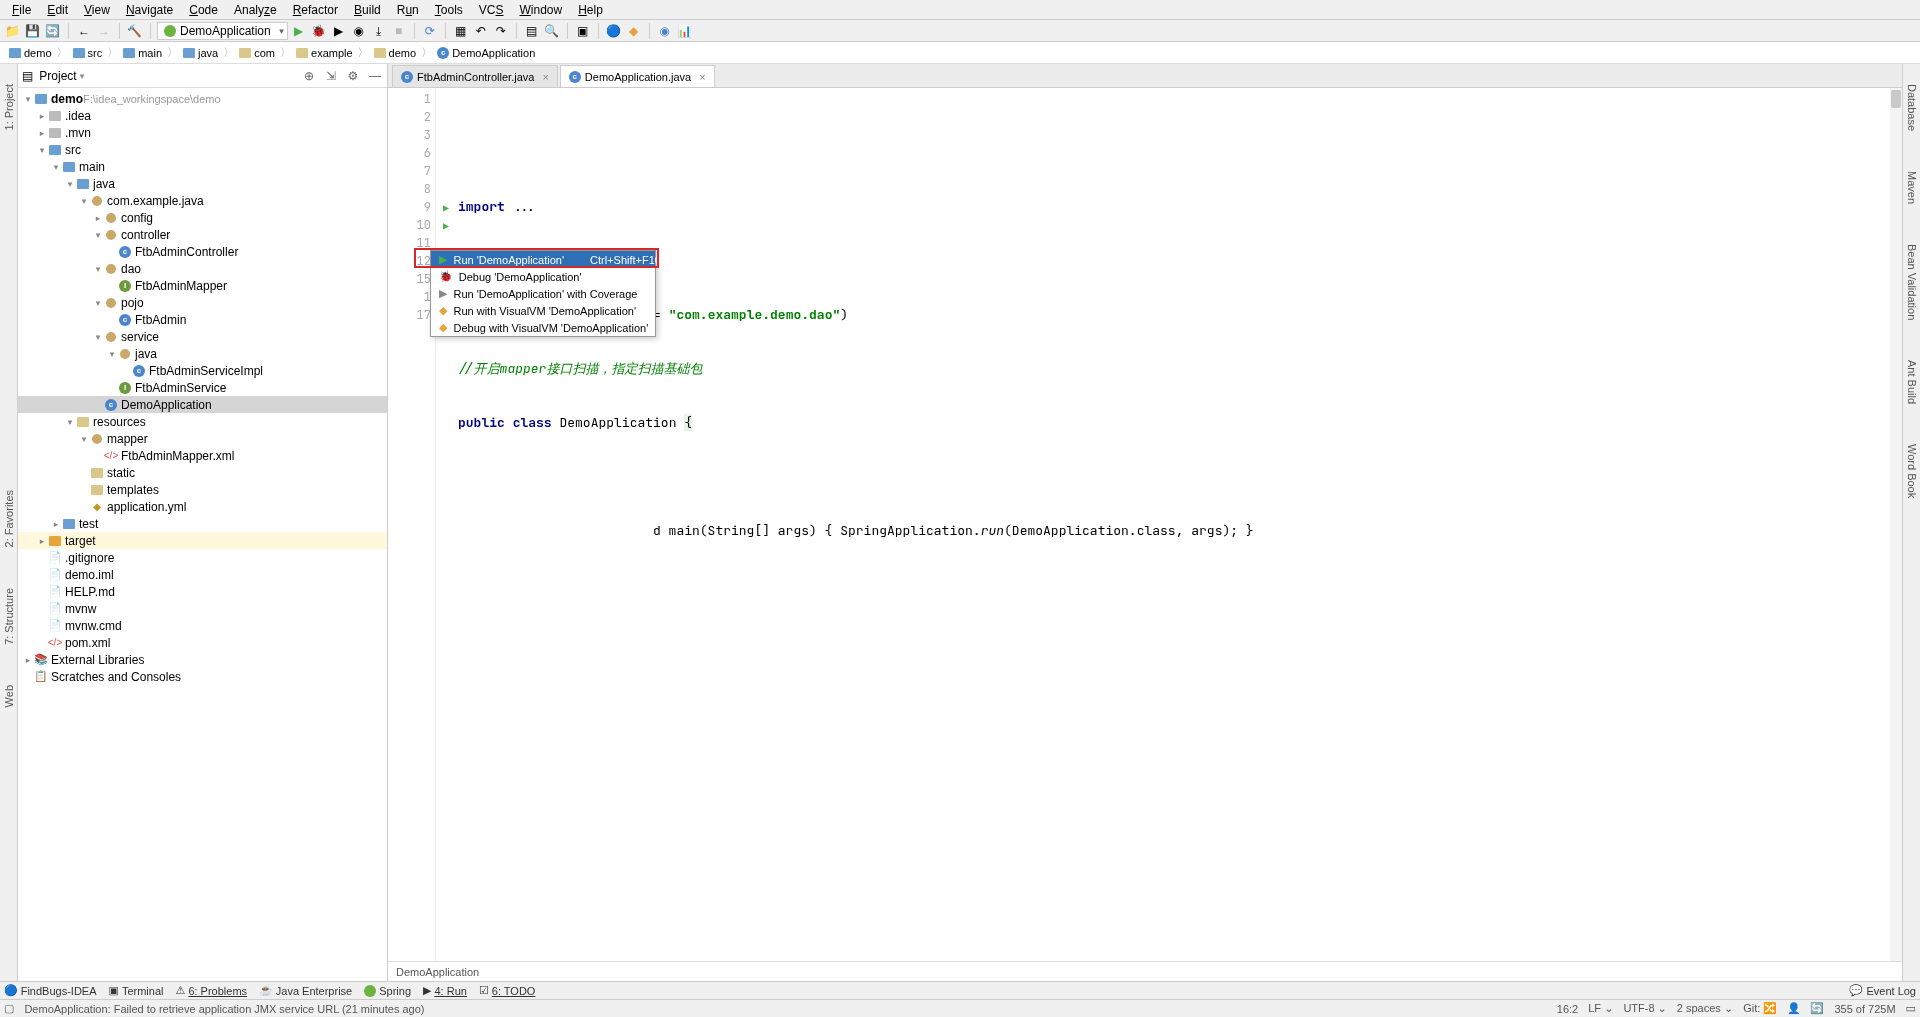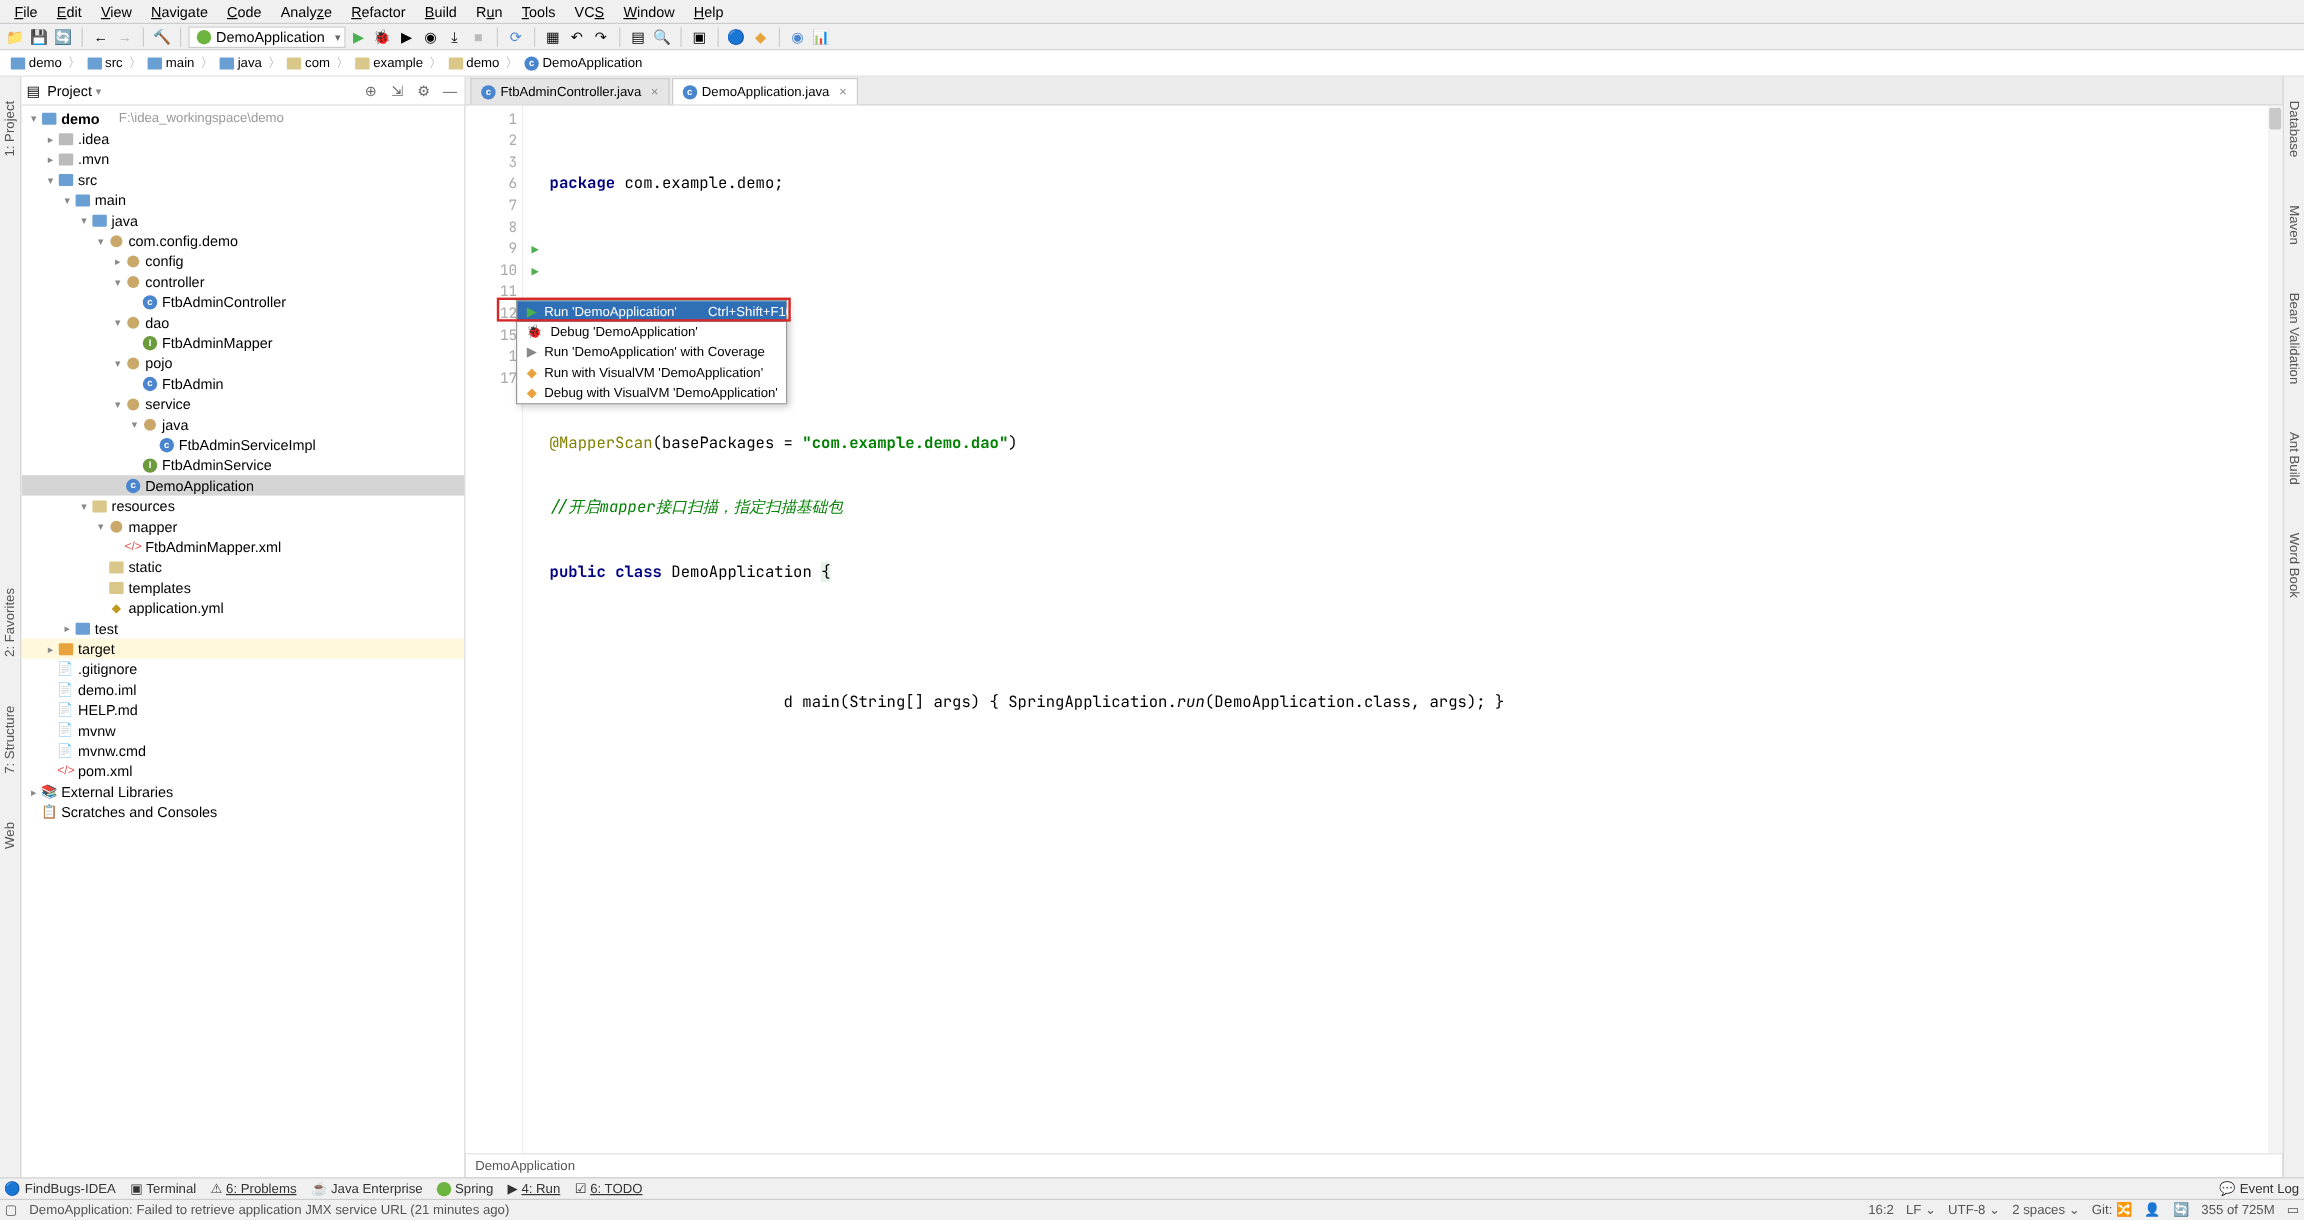--- a/index.html
+++ b/index.html
@@ -39,21 +39,21 @@
 .project-header .spacer { flex: 1; }
 .project-header .hbtn { width: 16px; height: 16px; display: flex; align-items: center; justify-content: center; font-size: 12px; cursor: pointer; color: #666; }
 .project-tree { flex: 1; overflow: auto; padding: 2px 0; }
 .tree-row { display: flex; align-items: center; height: 17px; padding-right: 4px; white-space: nowrap; }
 .tree-row.selected { background: #d5d5d5; }
 .tree-row.target { background: #fff8dc; }
 .tree-indent { display: inline-block; }
 .tree-arrow { width: 12px; display: inline-flex; justify-content: center; color: #888; font-size: 9px; cursor: pointer; }
 .tree-icon { width: 14px; display: inline-flex; justify-content: center; margin-right: 3px; font-size: 11px; }
 .tree-label { font-size: 12px; }
-.tree-hint { color: #999; margin-left: 16px; font-size: 11px; }
+.tree-hint { color: #999; margin-left: 0; font-size: 11px; }
 .pkg-icon { width: 10px; height: 10px; background: #c9a86a; border-radius: 50%; display: inline-block; }
 .cls-icon { width: 12px; height: 12px; background: #4a86cf; border-radius: 50%; display: inline-flex; align-items: center; justify-content: center; color: #fff; font-size: 8px; font-weight: bold; }
 .int-icon { width: 12px; height: 12px; background: #6c9b3e; border-radius: 50%; display: inline-flex; align-items: center; justify-content: center; color: #fff; font-size: 8px; font-weight: bold; }
 .fld-icon { width: 12px; height: 10px; background: #d9c88a; border-radius: 1px; display: inline-block; }
 .fld-icon.blue { background: #6a9fd4; }
 .fld-icon.orange { background: #e8a33d; }
 .fld-icon.gray { background: #bbb; }
 .xml-icon { color: #d9534f; font-size: 10px; }
 .yml-icon { color: #c09820; font-size: 10px; }
 
@@ -277,21 +277,21 @@
               <span class="fld-icon blue"></span>
             </span>
             <span class="tree-label">java</span>
           </div>
           <div class="tree-row">
             <span class="tree-indent" style="width:60px"></span>
             <span class="tree-arrow">▾</span>
             <span class="tree-icon">
               <span class="pkg-icon"></span>
             </span>
-            <span class="tree-label">com.config.demo</span>
+            <span class="tree-label">com.example.java</span>
           </div>
           <div class="tree-row">
             <span class="tree-indent" style="width:74px"></span>
             <span class="tree-arrow">▸</span>
             <span class="tree-icon">
               <span class="pkg-icon"></span>
             </span>
             <span class="tree-label">config</span>
           </div>
           <div class="tree-row">
@@ -534,21 +534,20 @@
           <div class="gline">9<span class="run-gutter">▶</span></div>
           <div class="gline">10<span class="run-gutter">▶</span></div>
           <div class="gline">11</div>
           <div class="gline">12<span class="run-gutter">▶</span></div>
           <div class="gline">15</div>
           <div class="gline">1</div>
           <div class="gline">17</div>
         </div>
       <div class="code" id="code">
         <div class="highlight-line" style="top:200px"></div>
-        <div class="line"><span class="kw">package</span><span> com.example.demo;</span></div>
         <div class="line"></div>
         <div class="line"><span class="kw">import</span><span> ...</span></div>
         <div class="line"></div>
         <div class="line"><span class="ann">@MapperScan</span><span>(basePackages = </span><span class="str">"com.example.demo.dao"</span><span>)</span></div>
         <div class="line"><span class="cmt-cn">//开启mapper接口扫描，指定扫描基础包</span></div>
         <div class="line"><span class="kw">public</span> <span class="kw">class</span> <span>DemoApplication</span> <span style="background:#e8f2e8">{</span></div>
         <div class="line"></div>
         <div class="line">                         <span>d main(String[] args) { SpringApplication.</span><span class="mth">run</span><span>(DemoApplication.class, args); }</span></div>
         <div class="line"></div>
         <div class="line"></div>

